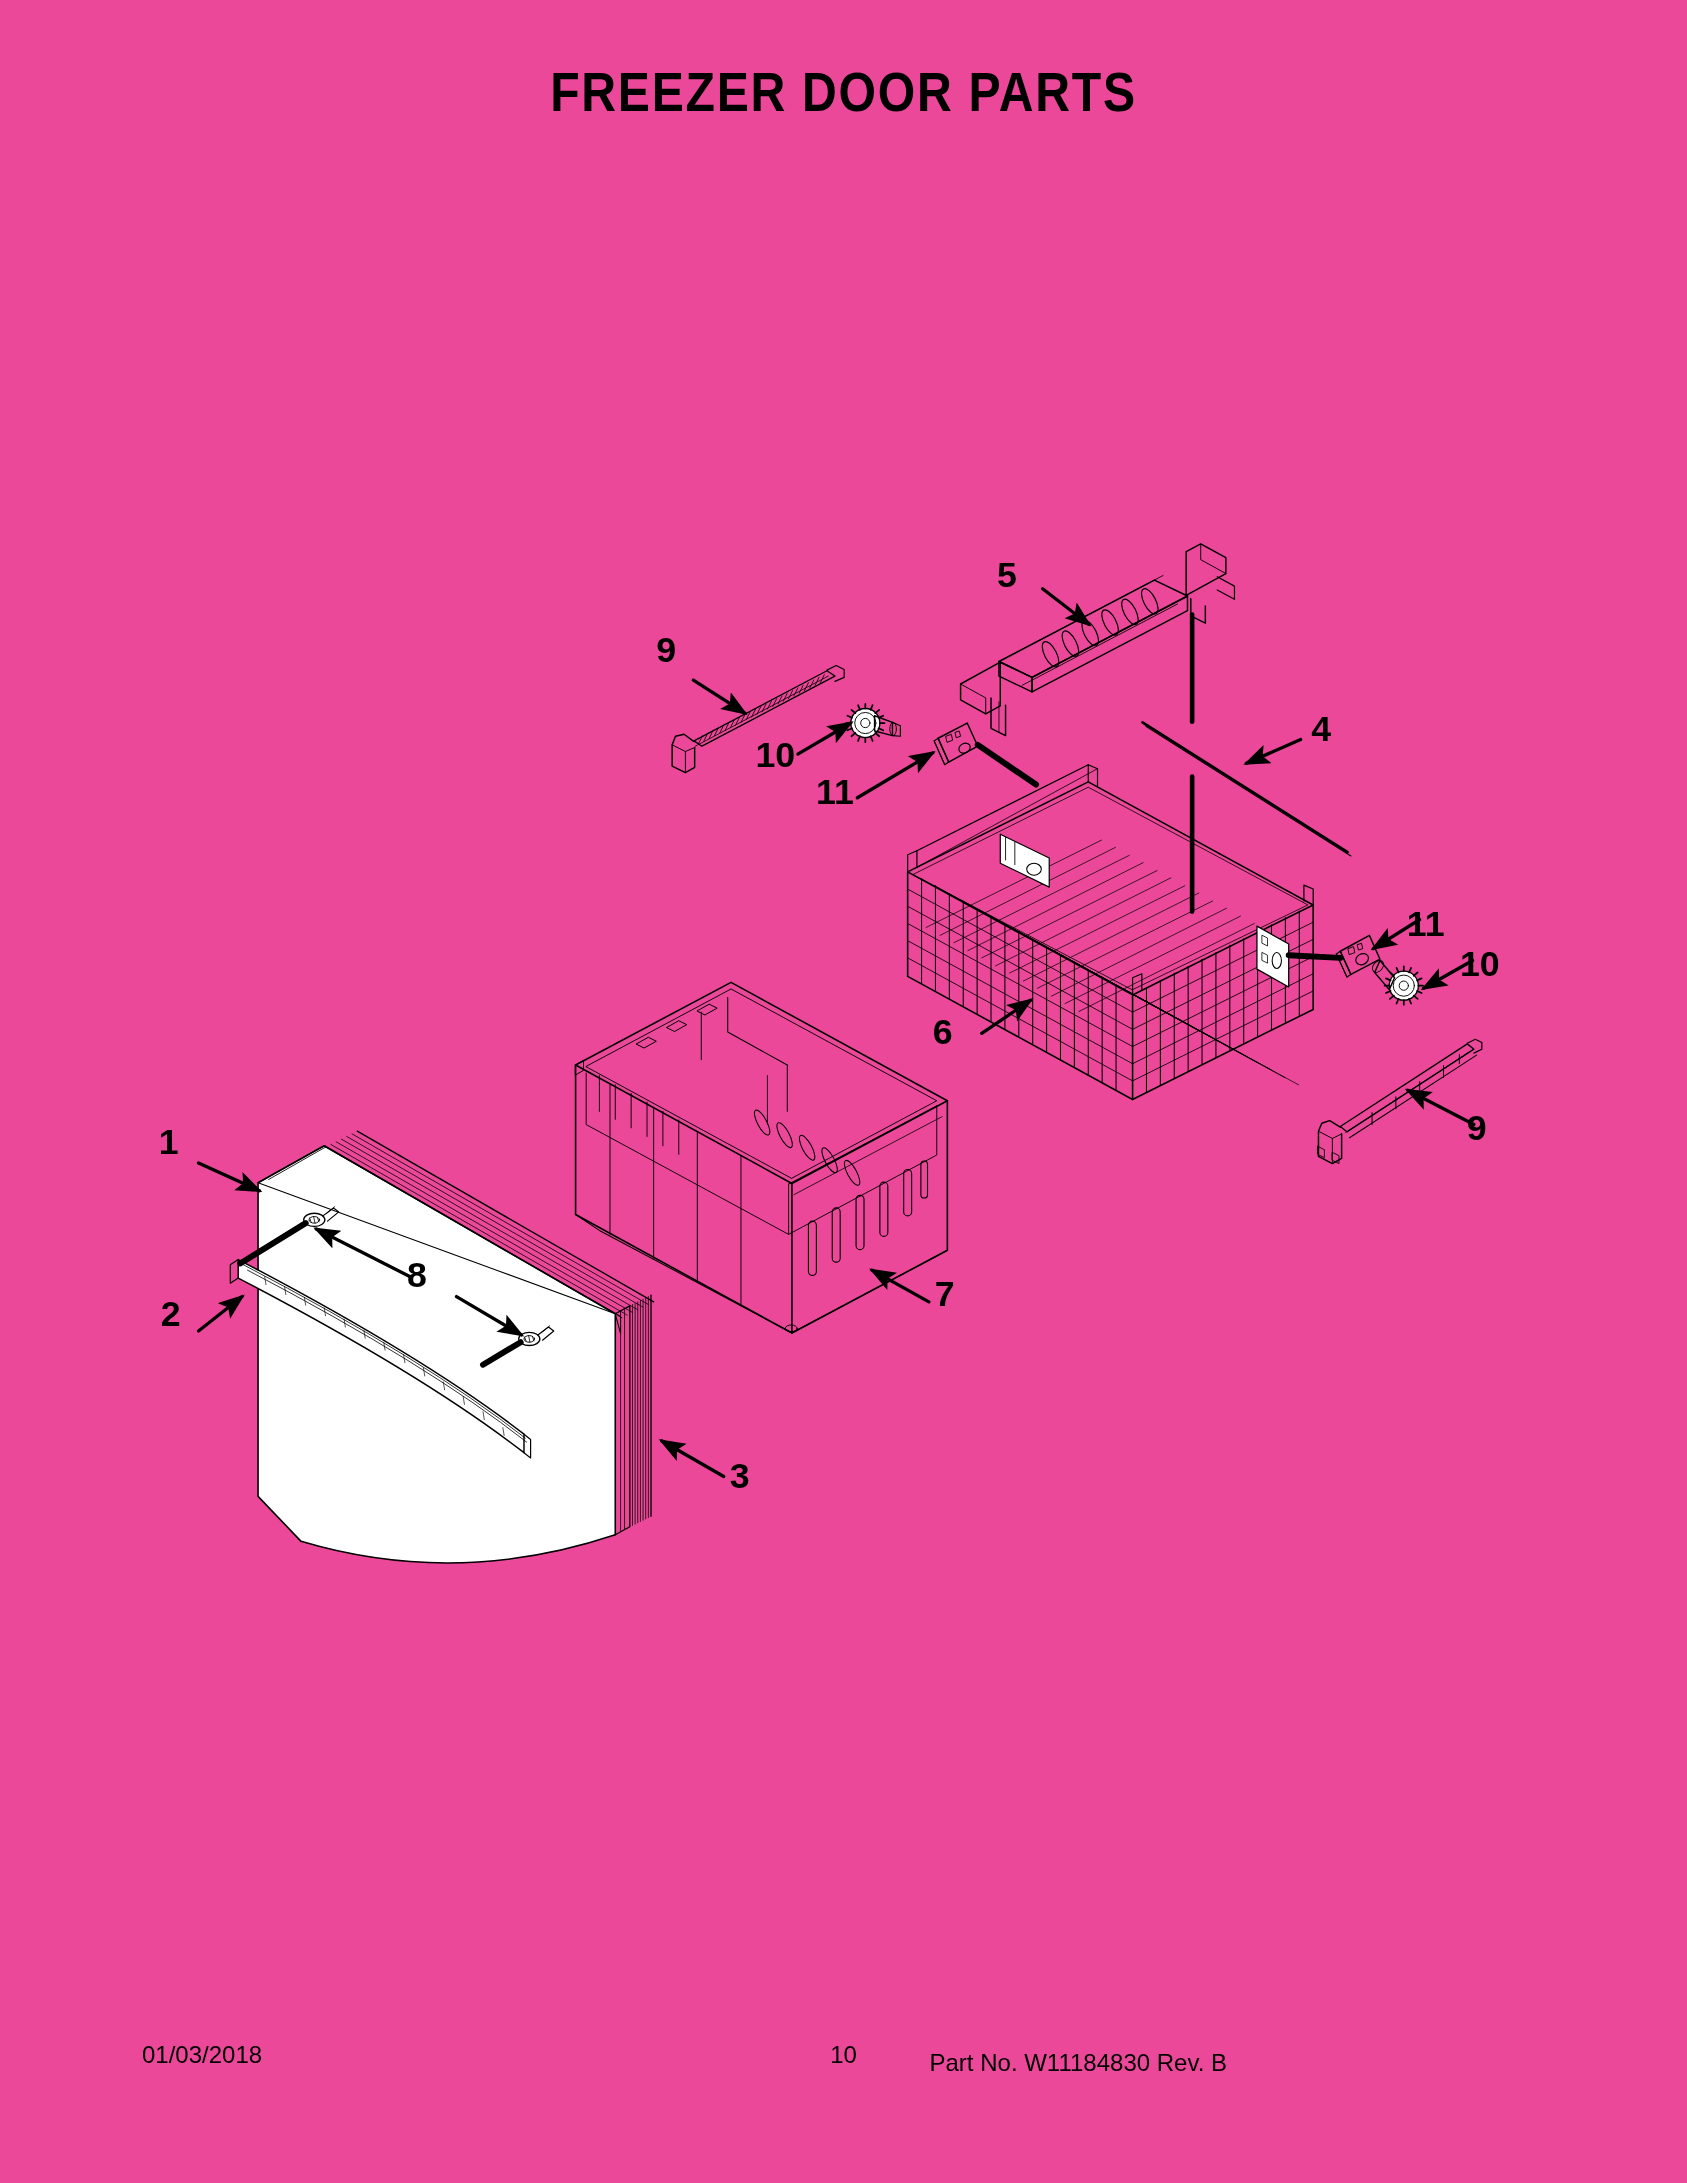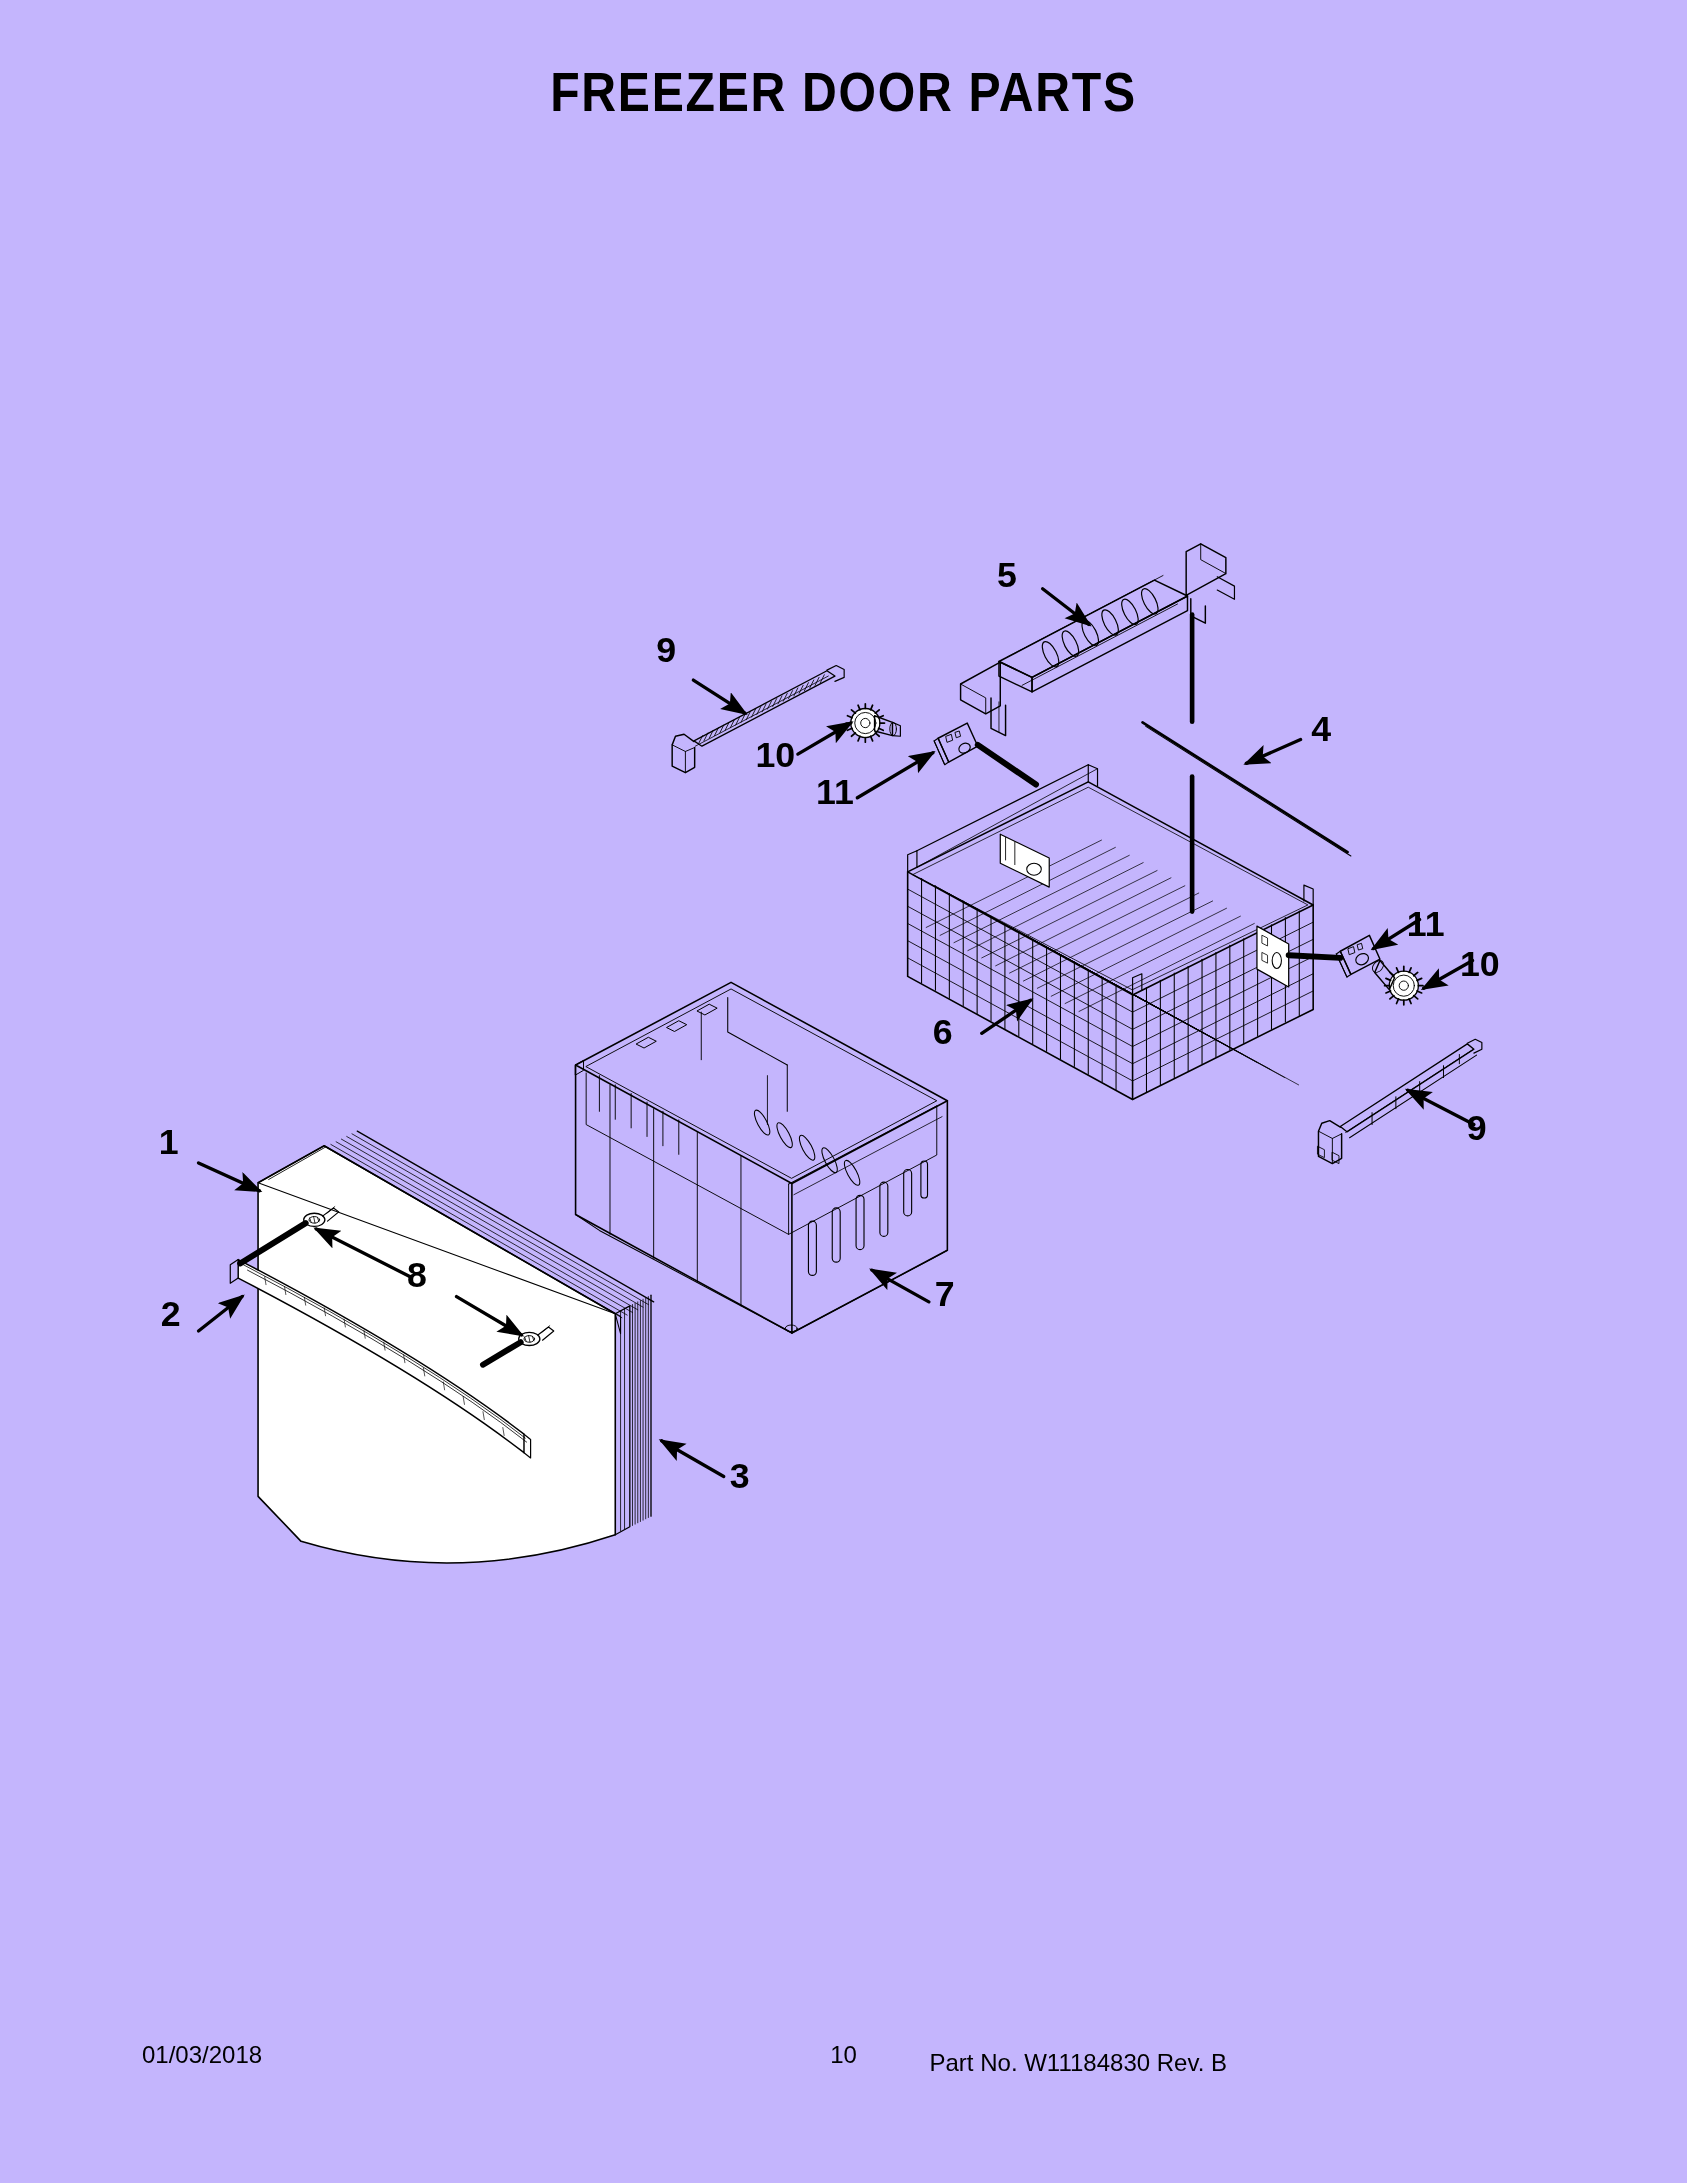--- a/index.html
+++ b/index.html
@@ -12,21 +12,21 @@
     height: 2183px;
     position: relative;
     font-family: "Liberation Sans", sans-serif;
     color: #000000;
     overflow: hidden;
   }
 
   #page {
     position: absolute;
     inset: 0;
-    background: #c4b5fd;
+    background: #ec4899;
   }
 
   
   #page-title {
     position: absolute;
     top: 64px;
     left: 0;
     width: 100%;
     text-align: center;
     font-size: 56px;

